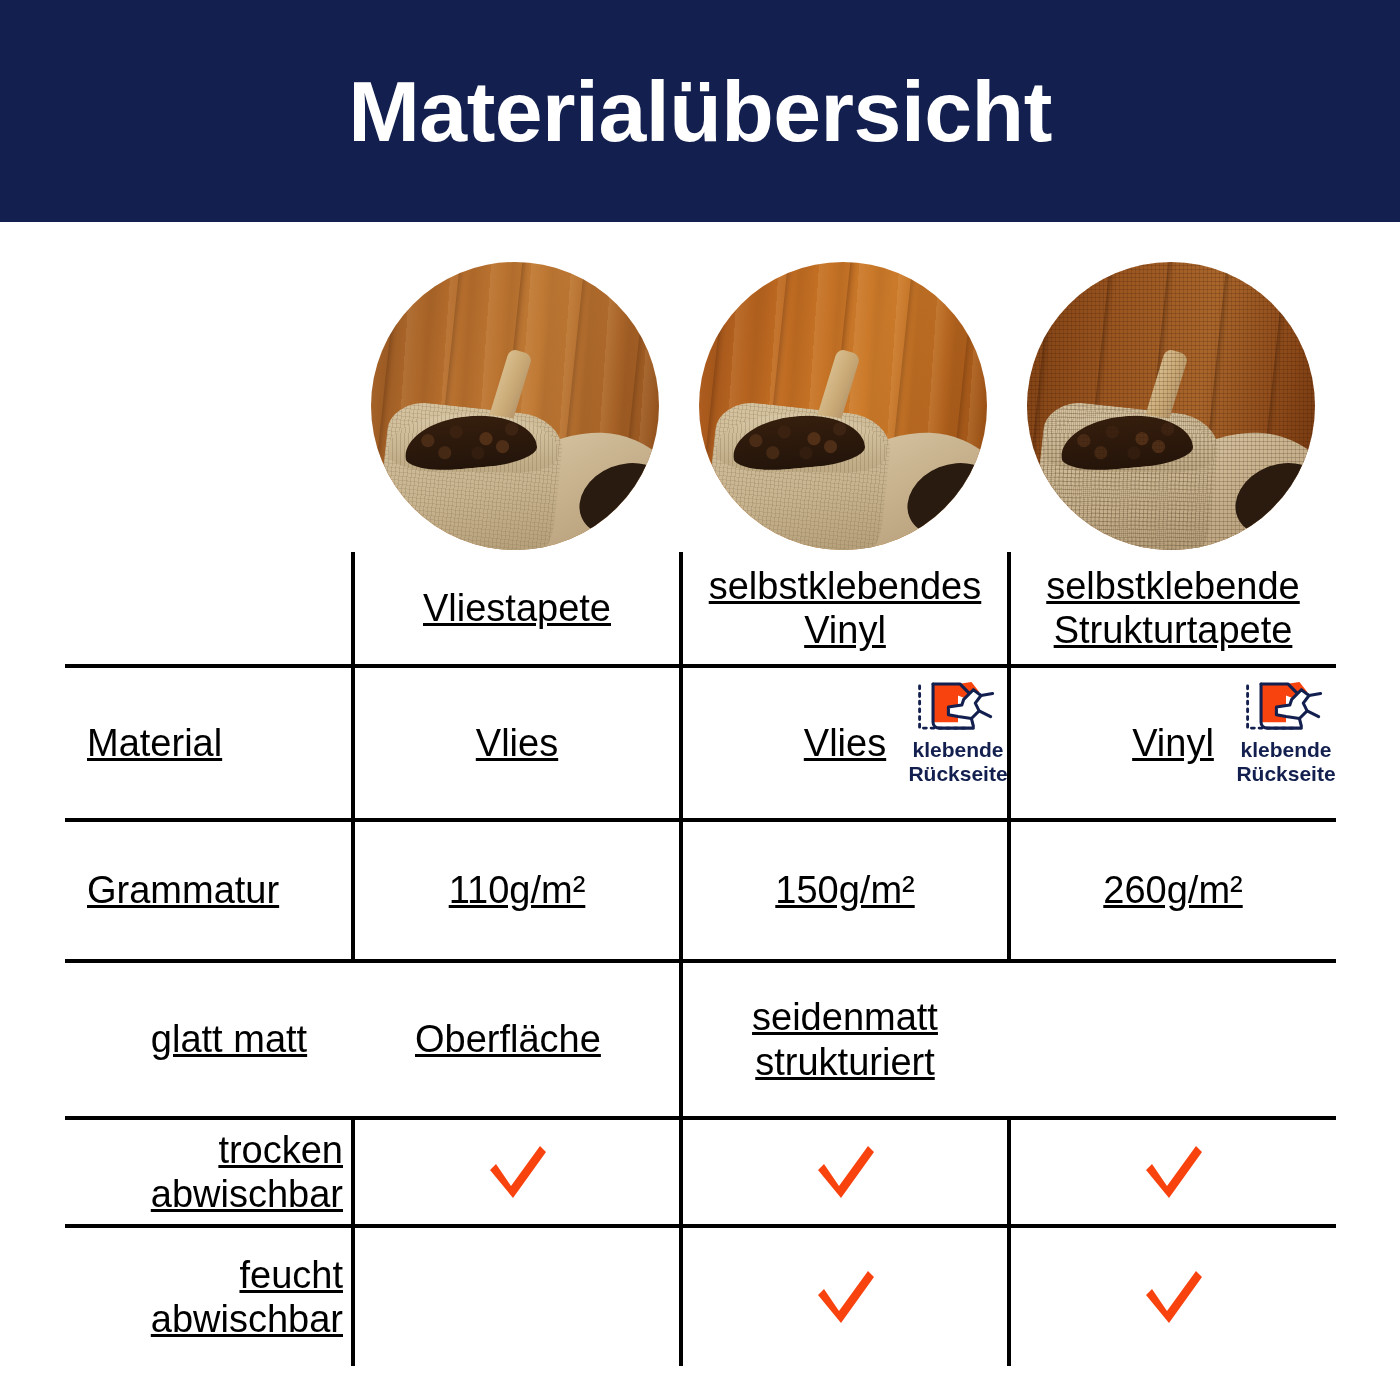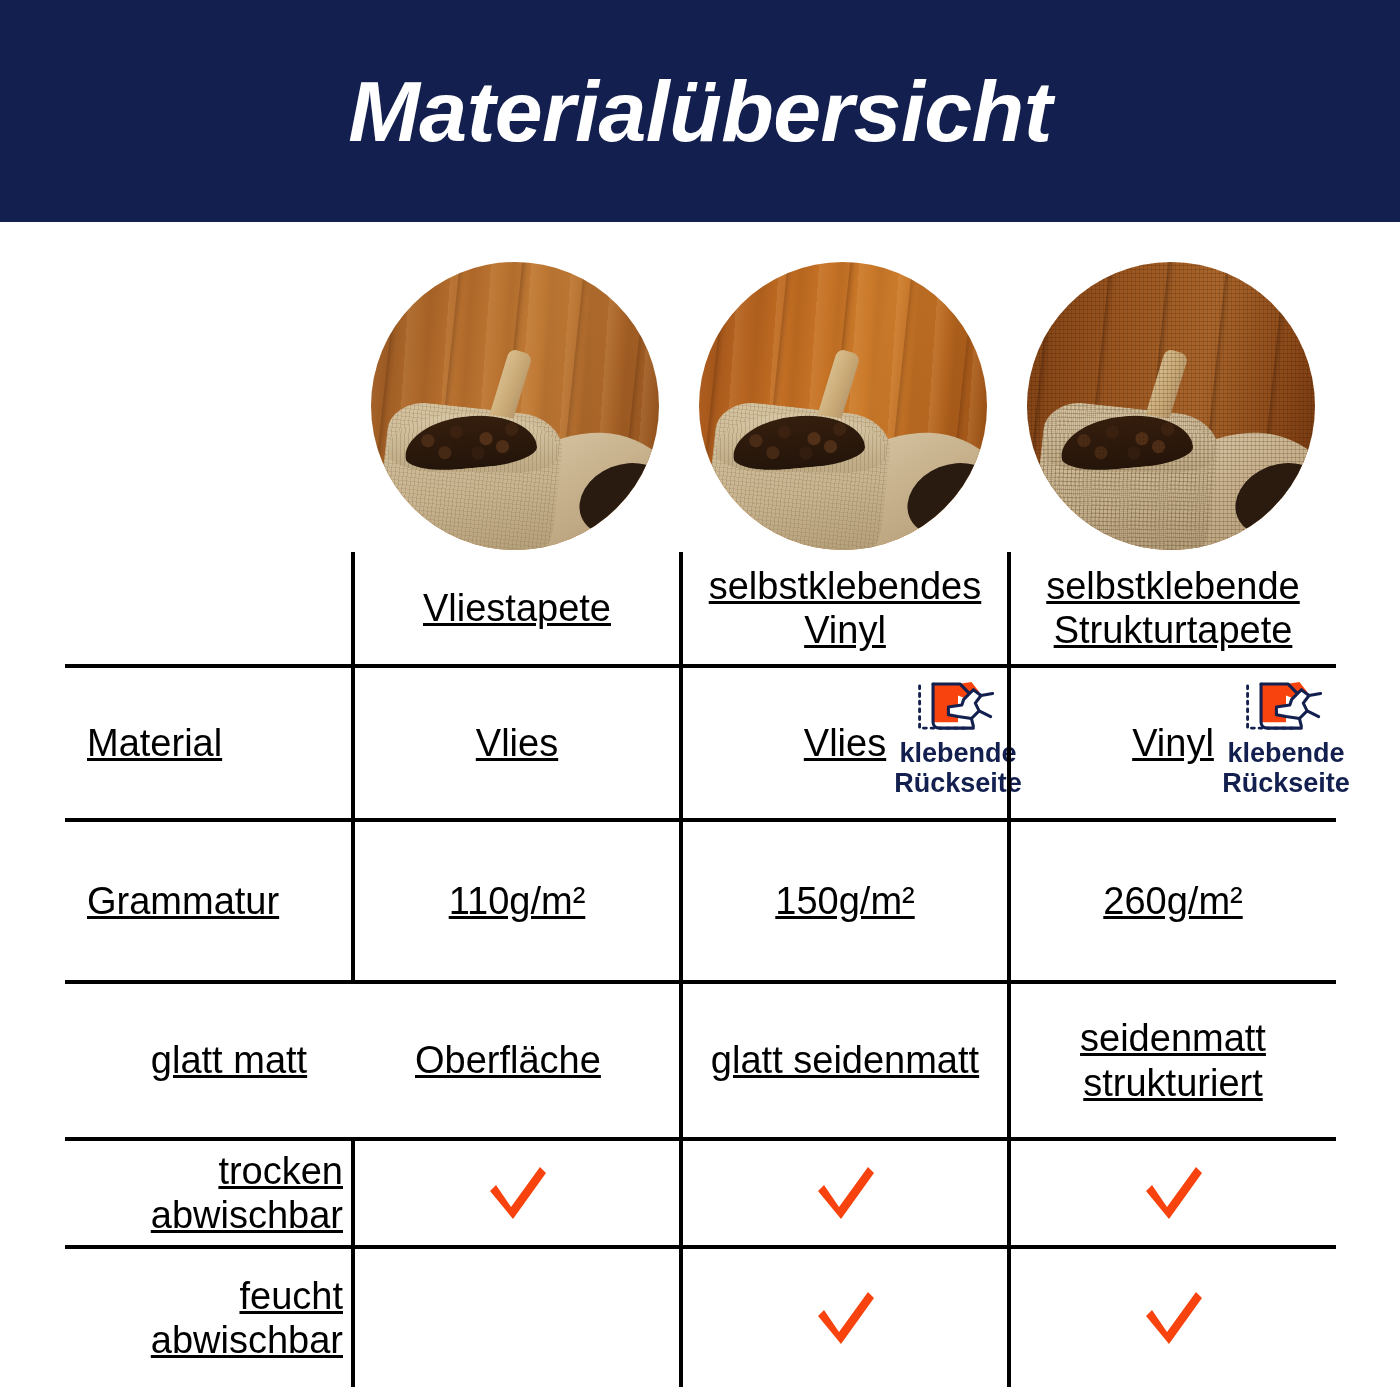--- a/index.html
+++ b/index.html
@@ -18,21 +18,20 @@
     background: #13204f;
     display: flex; align-items: center; justify-content: center;
   }
   .header-title {
     color: #ffffff;
     font-size: 86px;
     font-weight: bold;
     letter-spacing: -0.5px;
     line-height: 1;
     white-space: nowrap;
-    font-style: italic;
   }
 
   
   .circles {
     position: absolute;
     left: 351px; top: 262px;
     width: 984px; height: 290px;
     display: flex;
   }
   .circle-cell {
@@ -166,21 +165,21 @@
     justify-content: flex-start;
     text-align: right;
     padding-left: 22px;
   }
   .cell.col { width: 328px; }
   .cell.col + .cell.col, .cell.label + .cell.col { border-left: 4px solid #000; }
 
   .row.head .cell { height: 112px; align-items: center; }
   .row.head .cell.label { border: none; }
   .row.r1 .cell { height: 150px; }
-  .row.r2 .cell { height: 158px; }
+  .row.r2 .cell { height: 137px; }
   .row.r3 .cell { height: 153px; }
   .row.r4 .cell { height: 104px; }
   .row.r5 .cell { height: 138px; }
 
   .cell-text { display: block; }
 
   
   .check { display: inline-block; width: 62px; height: 56px; }
 
   
@@ -188,21 +187,21 @@
     position: absolute;
     right: -14px; top: 10px;
     width: 126px;
     display: flex; flex-direction: column; align-items: center;
     pointer-events: none;
   }
   .badge .badge-icon { width: 96px; height: 58px; display: block; }
   .badge .badge-text {
     margin-top: 2px;
     color: #13204f;
-    font-size: 27px;
+    font-size: 21px;
     font-weight: bold;
     line-height: 1.12;
     text-align: center;
     white-space: nowrap;
   }
 </style>
 </head>
 <body>
 
 <div class="page">
@@ -343,23 +342,20 @@
         <span class="cell-text">260g/m²</span>
       </div>
     </div>
 
     <div class="row r3">
       <div class="cell col">
         <span class="cell-text">glatt matt</span>
       </div>
       <div class="cell label">Oberfläche</div>
       <div class="cell col">
-        <span class="cell-text">glatt seidenmatt</span>
-      </div>
-      <div class="cell col">
         <span class="cell-text">seidenmatt strukturiert</span>
       </div>
     </div>
 
     <div class="row r4">
       <div class="cell label">trocken abwischbar</div>
       <div class="cell col">
         <span class="check">
           <svg viewBox="0 0 62 56" width="62" height="56">
               <path d="M4 26 L10 20 L25 42 L54 2 L60 8 L27 54 Z" fill="#f8430f"></path>

